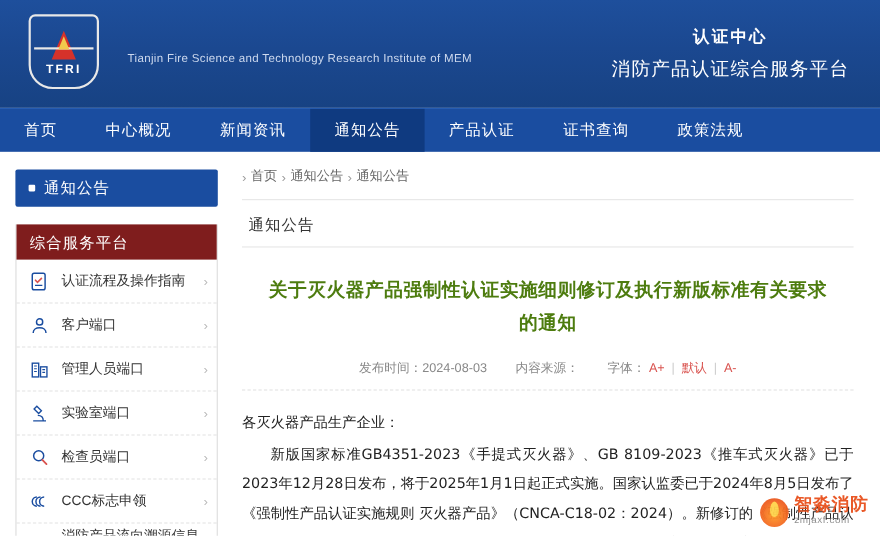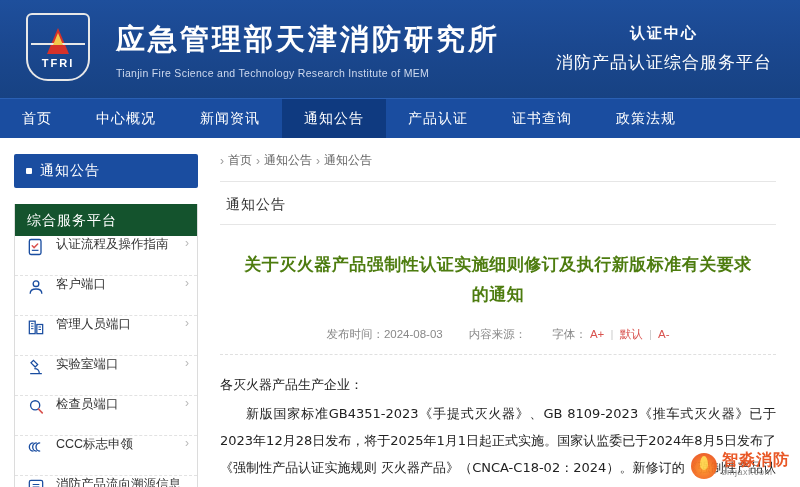--- a/index.html
+++ b/index.html
@@ -92,25 +92,25 @@
   .side-head {
     background: #1a4da0; color: #fff; height: 34px;
     display: flex; align-items: center; padding-left: 12px;
     font-size: 14px; letter-spacing: 1px; border-radius: 2px;
   }
   .side-head .bullet {
     width: 6px; height: 6px; background: #fff; margin-right: 8px; border-radius: 1px;
   }
   .side-panel { margin-top: 16px; border: 1px solid #dcdcdc; border-top: none; }
   .side-panel-title {
-    background: #14532d; color: #fff; height: 32px; line-height: 32px;
+    background: #7f1d1d; color: #fff; height: 32px; line-height: 32px;
     padding-left: 12px; font-size: 14px; letter-spacing: 1px;
   }
   .side-link {
-    height: 40px; display: flex; align-items: flex-start;
+    height: 40px; display: flex; align-items: center;
     border-bottom: 1px dashed #e2e2e2;
     padding: 0 8px 0 10px; cursor: pointer; position: relative;
   }
   .side-link:last-child { border-bottom: none; }
   .side-ico {
     width: 22px; height: 22px; flex: 0 0 22px; margin-right: 9px;
     display: flex; align-items: center; justify-content: center;
   }
   .side-label { font-size: 12.5px; color: #333; flex: 1; }
   .side-arrow { color: #b9b9b9; font-size: 12px; }
@@ -170,21 +170,20 @@
 <div class="header">
   <div class="logo-wrap">
     <div class="logo-shield">
       <div class="logo-bar"></div>
       <div class="logo-flame"></div>
       <div class="logo-flame-inner"></div>
       <div class="logo-text">TFRI</div>
     </div>
   </div>
   <div class="title-block">
-    <div class="title-cn">应急管理部天津消防研究所</div>
     <div class="title-en">Tianjin Fire Science and Technology Research Institute of MEM</div>
   </div>
   <div class="right-block">
     <div class="right-line1">认证中心</div>
     <div class="right-line2">消防产品认证综合服务平台</div>
   </div>
 </div>
 
 <div class="nav">
   <div class="nav-item">首页</div>

